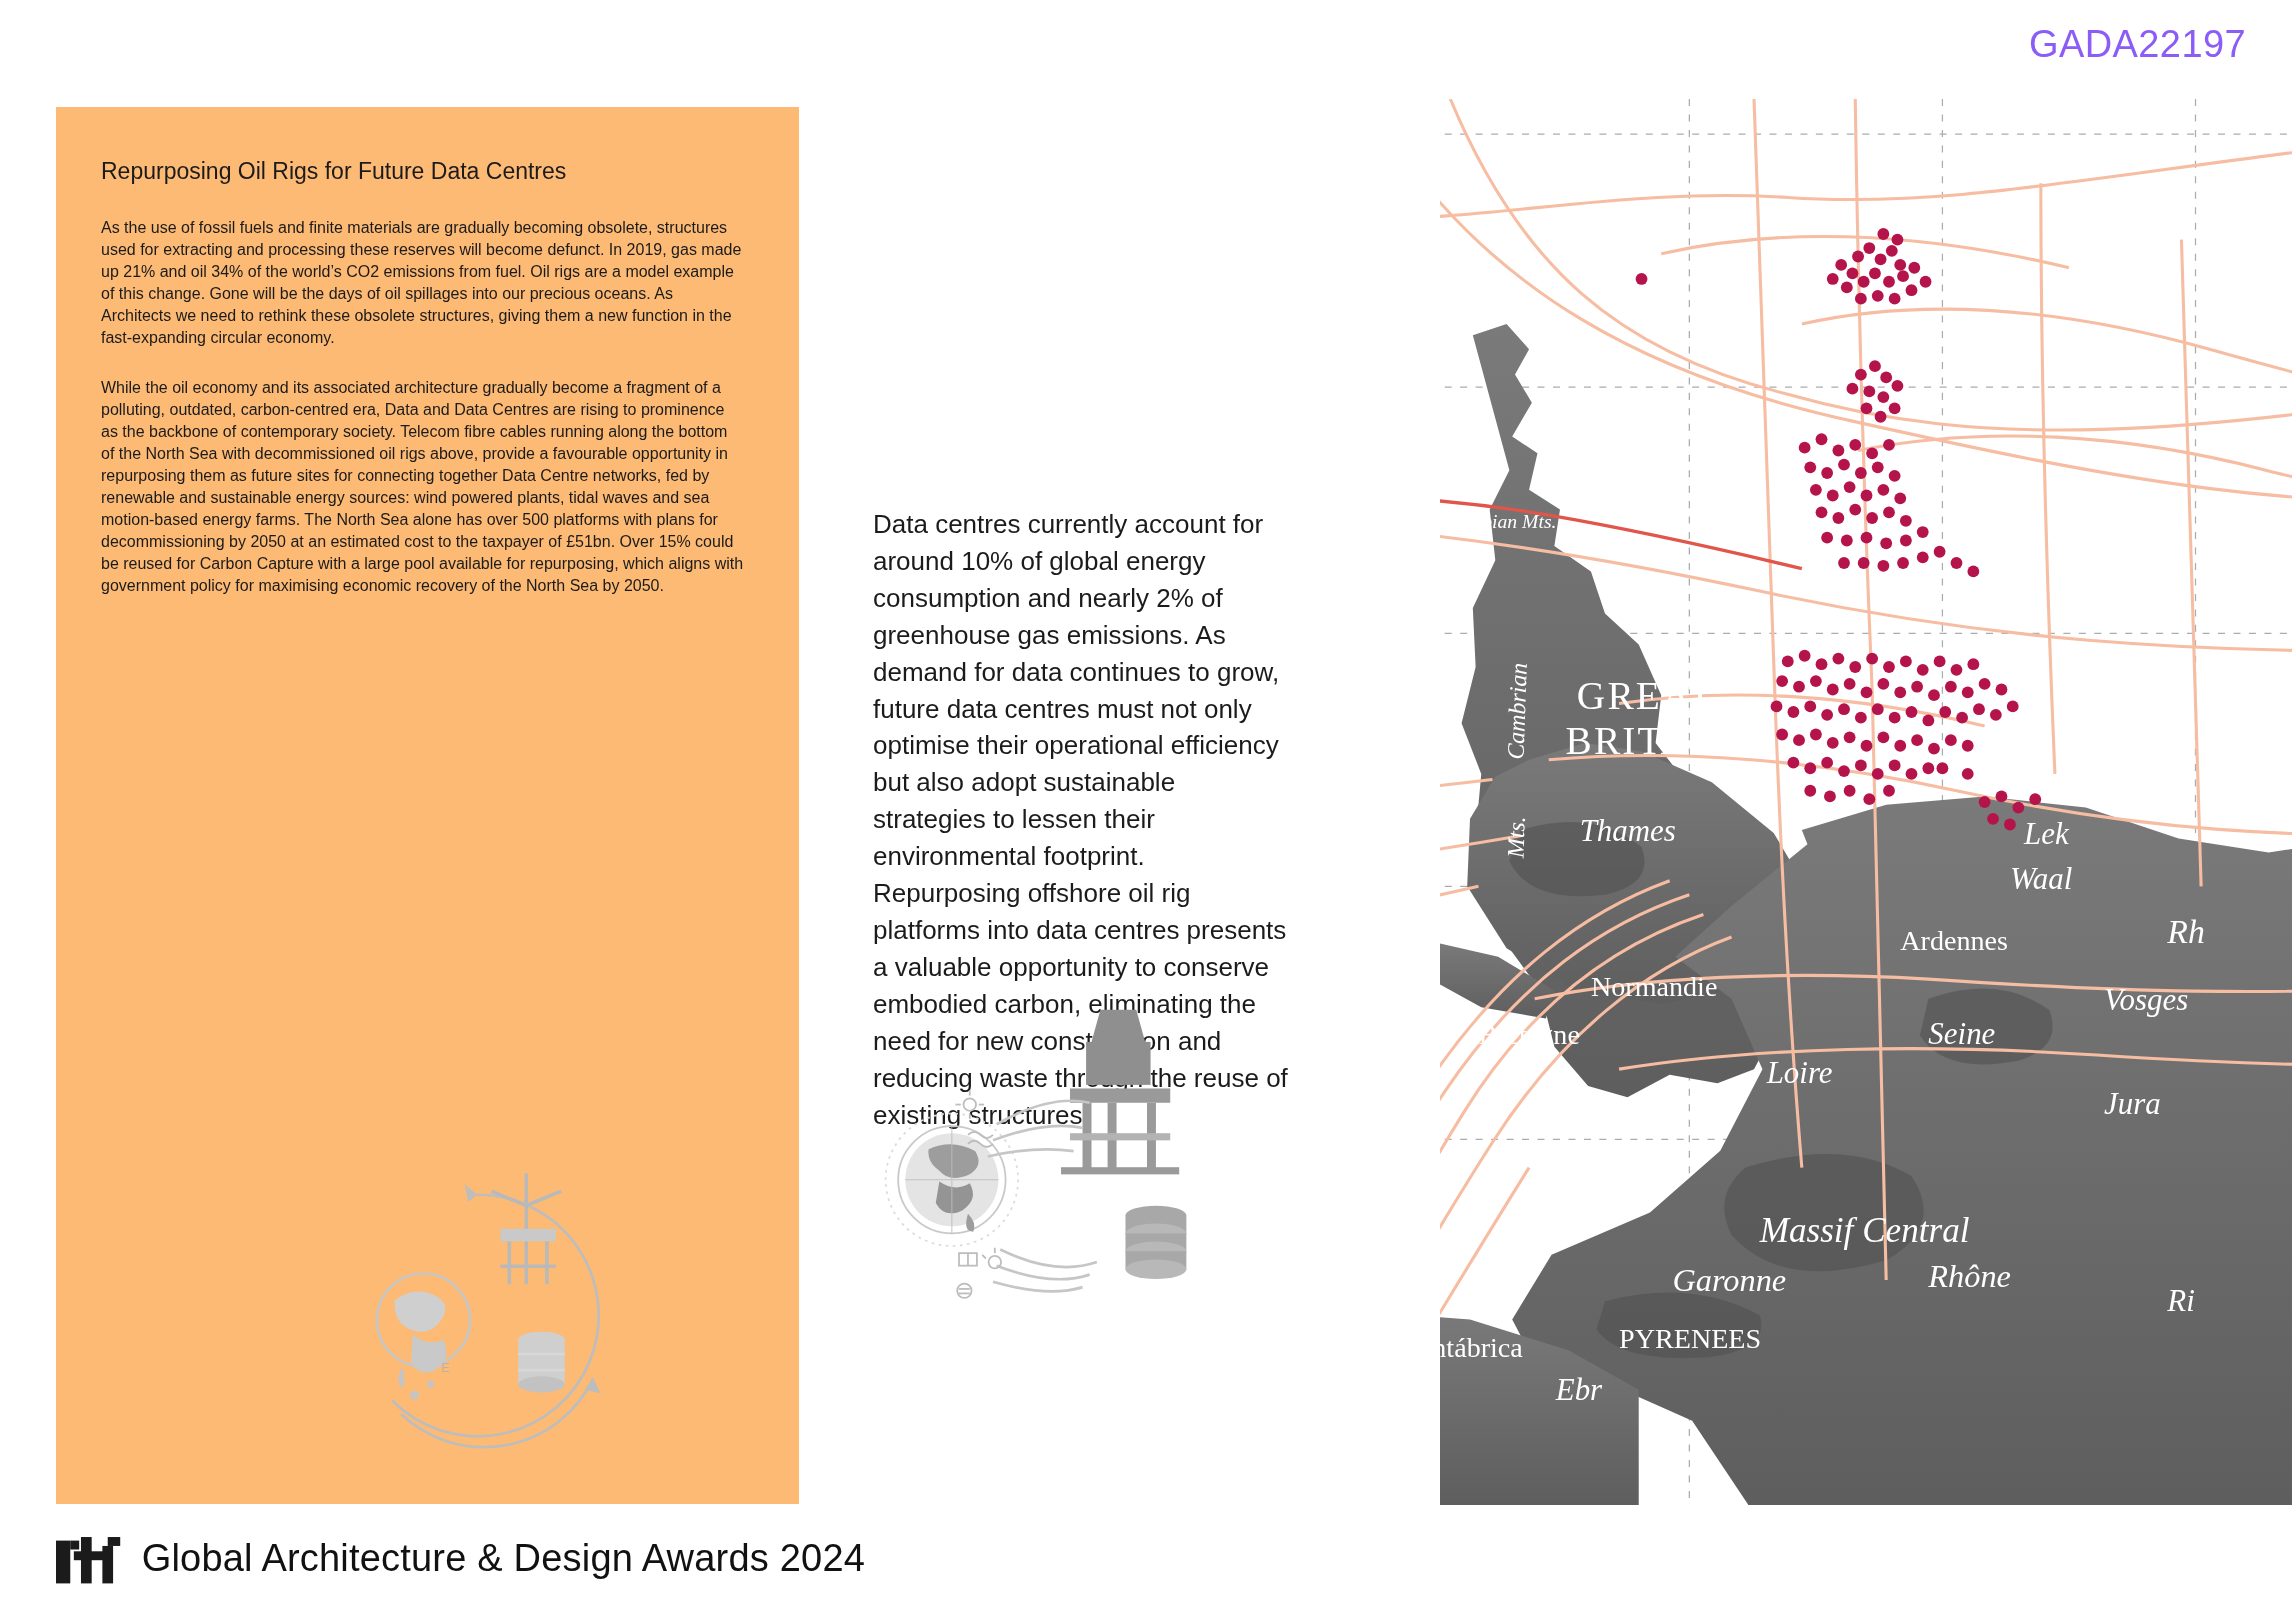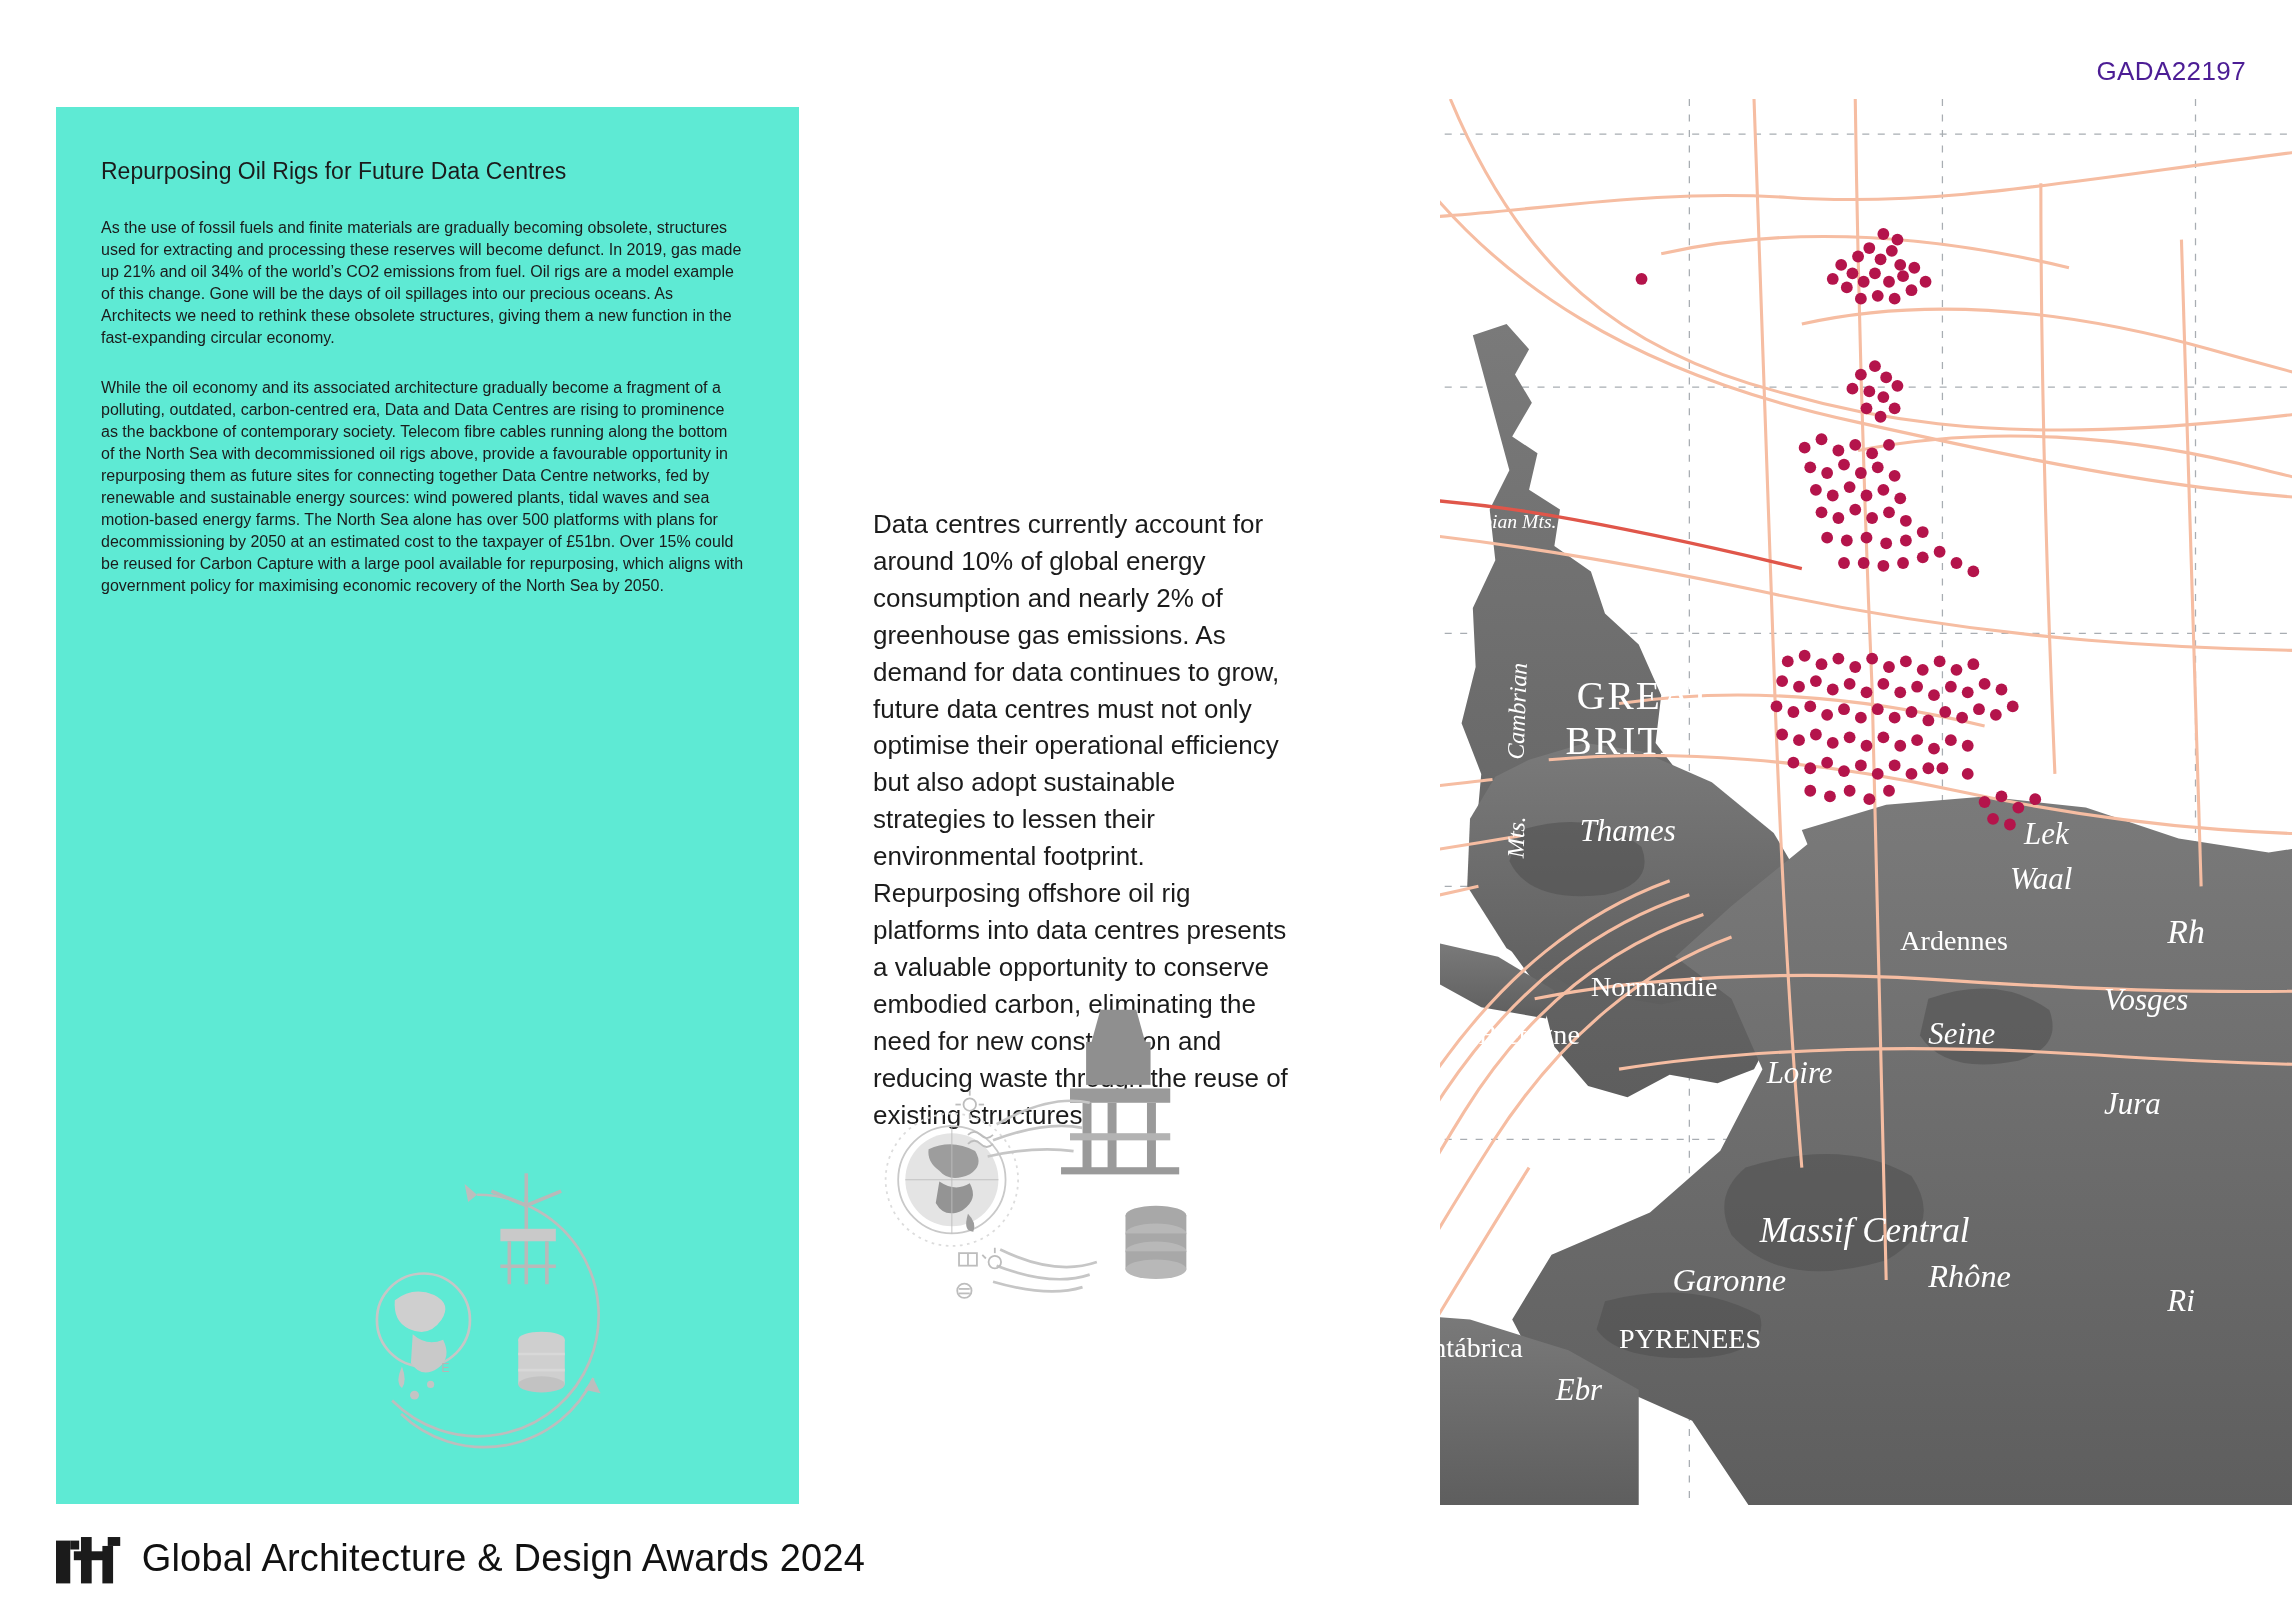--- a/index.html
+++ b/index.html
@@ -12,36 +12,36 @@
     height: 1621px;
     position: relative;
     overflow: hidden;
     font-family: "Liberation Sans", sans-serif;
     color: #1b1b1b;
   }
 
   
   #project-code {
     position: absolute;
-    top: 56px;
+    top: 23px;
     right: 47px;
-    font-size: 26px;
+    font-size: 38px;
     letter-spacing: 0.4px;
-    color: #4c1d95;
+    color: #8b5cf6;
     font-family: "Liberation Sans", sans-serif;
   }
 
   
   #left-panel {
     position: absolute;
     left: 56px;
     top: 107px;
     width: 743px;
     height: 1397px;
-    background: #5eead4;
+    background: #fdba74;
   }
   #left-panel .inner {
     padding: 49px 54px 0 45px;
   }
   #panel-title {
     font-size: 23px;
     line-height: 1.35;
     color: #1b1b1b;
     margin-bottom: 30px;
   }

